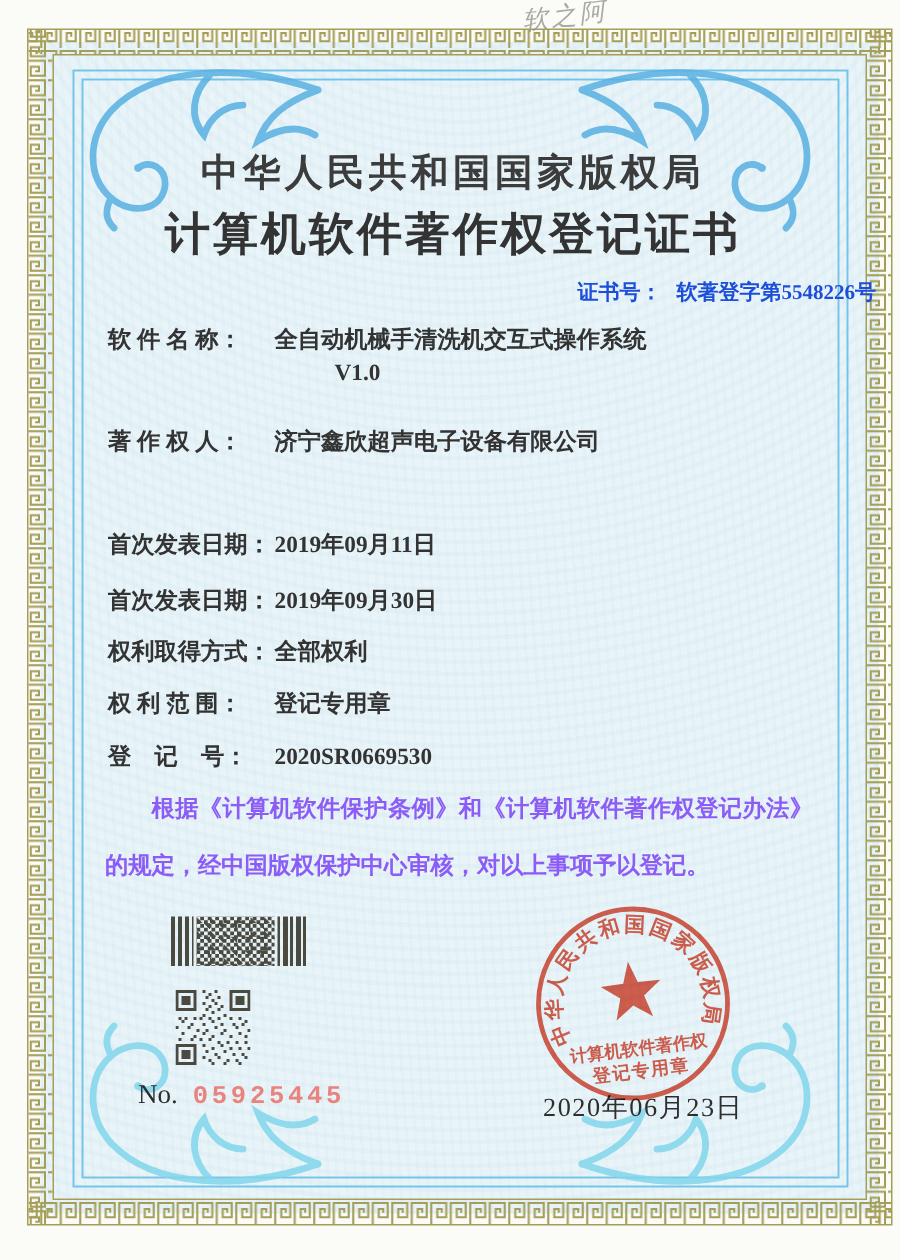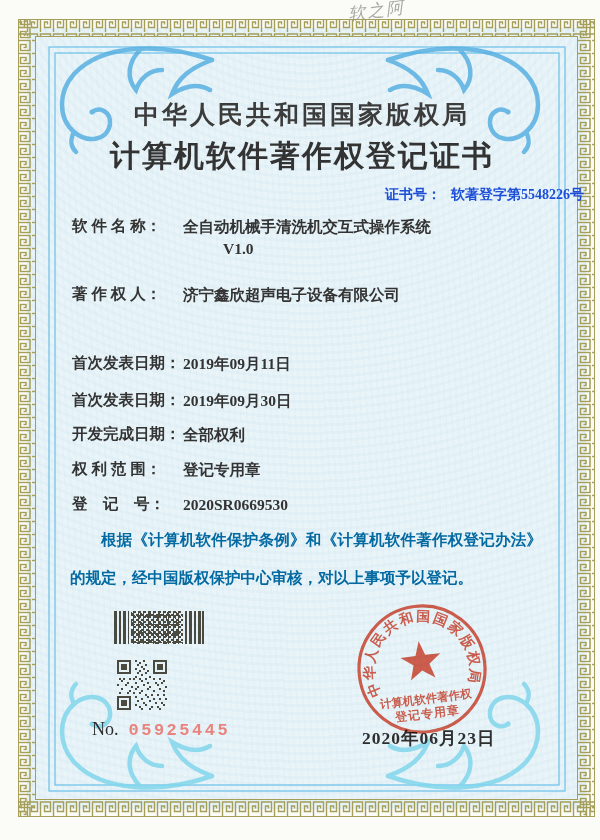--- a/index.html
+++ b/index.html
@@ -39,42 +39,42 @@
   .certno{
     left:385px;top:186px;font-size:14px;font-weight:700;color:#1d4ed8;
   }
   .certno .val{margin-left:10px;}
   .field{left:0;top:0;width:600px;font-weight:700;color:#333;font-size:15.5px;}
   .field .lbl{position:absolute;left:72px;white-space:pre;}
   .field .val{position:absolute;left:183px;white-space:pre;line-height:22px;}
   .field .val .l2{display:block;margin-left:40px;}
   .statement{
     left:70px;top:521px;width:472px;font-size:15.5px;font-weight:700;
-    color:#0369a1;line-height:38px;text-indent:2em;text-align:justify;
+    color:#8b5cf6;line-height:38px;text-indent:2em;text-align:justify;
   }
   
   .barcode{left:114px;top:611px;width:92px;height:33px;display:flex;}
   .barcode .b1{width:15px;height:100%;
     background:repeating-linear-gradient(90deg,#4a4a40 0 2.5px,rgba(0,0,0,0) 2.5px 4.6px);}
   .barcode .mx{width:52px;height:100%;margin:0 2px;
     background-image:
       repeating-conic-gradient(#4a4a40 0 25%, rgba(0,0,0,0) 0 50%),
       repeating-conic-gradient(rgba(0,0,0,0) 0 25%, #4a4a40 0 37%, rgba(0,0,0,0) 0 50%);
     background-size:5px 5px,9px 9px;}
   .barcode .b2{width:21px;height:100%;
     background:repeating-linear-gradient(90deg,#4a4a40 0 2px,rgba(0,0,0,0) 2px 4px,#4a4a40 4px 7px,rgba(0,0,0,0) 7px 8.6px);}
   
   .qr{left:117px;top:660px;width:50px;height:50px;}
   
   .serial{left:92px;top:719px;font-size:18px;color:#2d2d2d;}
   .serial .num{
     color:#e9837d;font-family:"Liberation Mono","DejaVu Sans Mono",monospace;
     font-size:17px;letter-spacing:2.5px;margin-left:10px;font-weight:700;text-align:center;
   }
-  .date{left:362px;top:726px;font-size:17.5px;font-weight:700;color:#2e2e2e;letter-spacing:1px;}
+  .date{left:362px;top:726px;font-size:17.5px;font-weight:400;color:#2e2e2e;letter-spacing:1px;}
   
   .seal{left:347px;top:594px;width:150px;height:150px;opacity:.88;mix-blend-mode:multiply;}
 </style>
 </head>
 <body>
 
 <div class="paper"></div>
 
 <svg class="frame" viewBox="0 0 600 840" aria-hidden="true">
   <defs>
@@ -129,21 +129,21 @@
 </div>
 <div class="abs field" style="top:353px">
   <span class="lbl">首次发表日期：</span>
   <span class="val">2019年09月11日</span>
 </div>
 <div class="abs field" style="top:390px">
   <span class="lbl">首次发表日期：</span>
   <span class="val">2019年09月30日</span>
 </div>
 <div class="abs field" style="top:424px">
-  <span class="lbl">开发完成日期：</span>
+  <span class="lbl">权利取得方式：</span>
   <span class="val">全部权利</span>
 </div>
 <div class="abs field" style="top:459px">
   <span class="lbl">权 利 范 围：</span>
   <span class="val">登记专用章</span>
 </div>
 <div class="abs field" style="top:494px">
   <span class="lbl">登　记　号：</span>
   <span class="val">2020SR0669530</span>
 </div>

